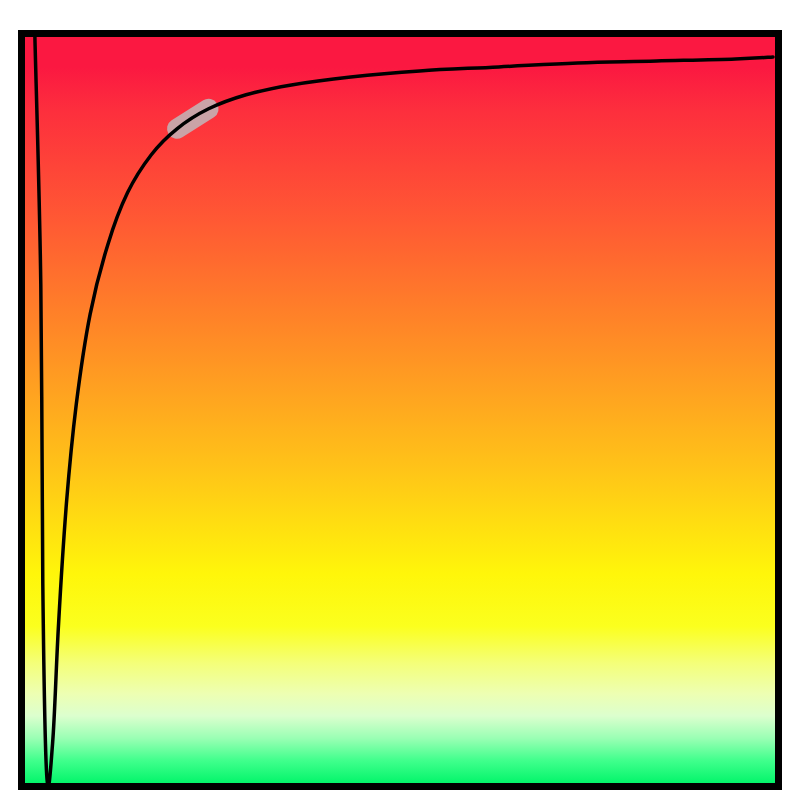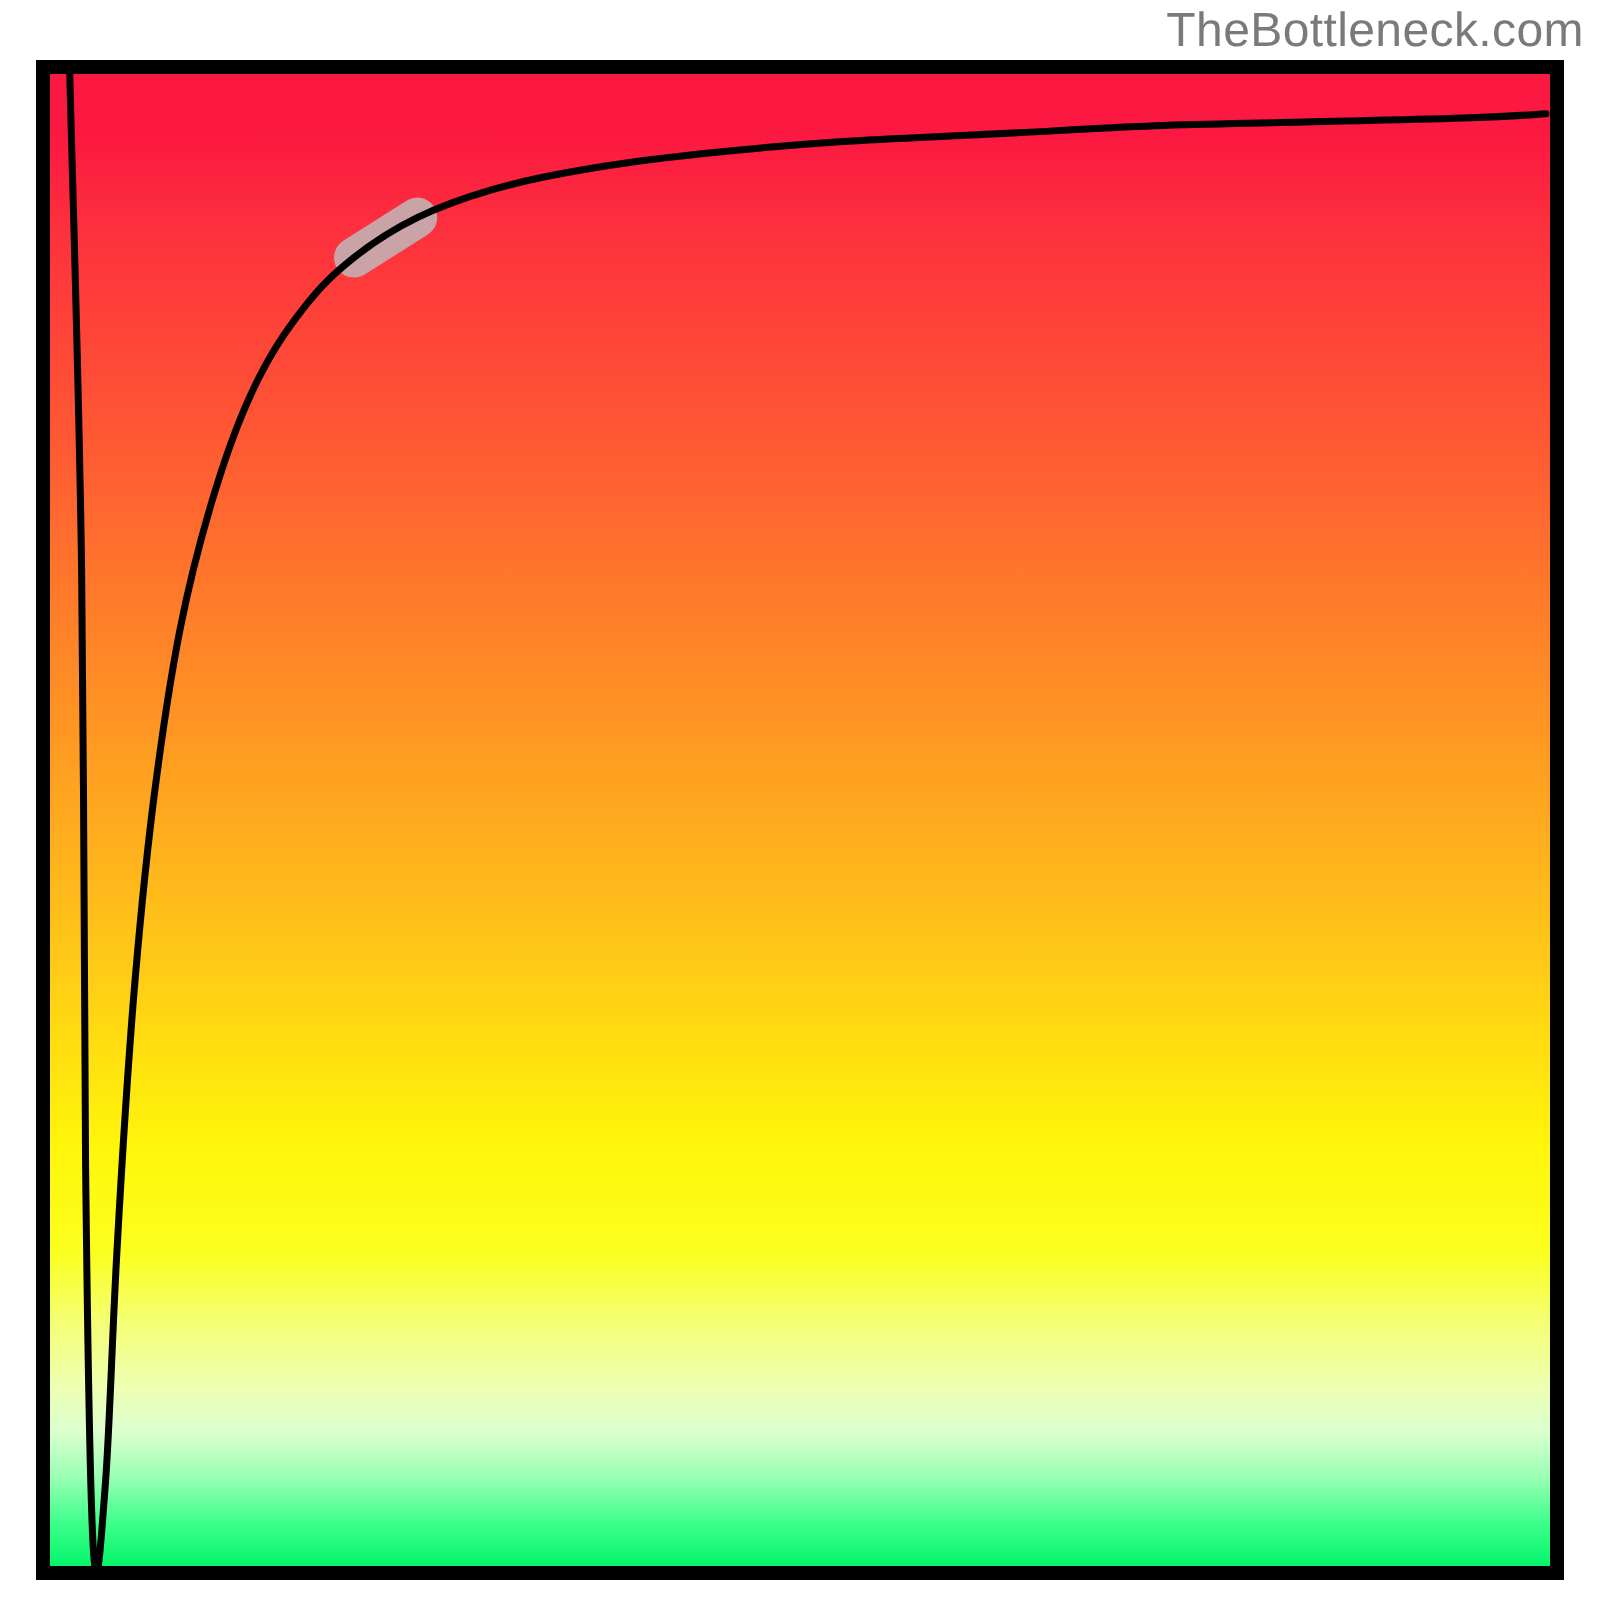--- a/index.html
+++ b/index.html
@@ -62,21 +62,20 @@
     width: 100%;
     height: 100%;
     overflow: visible;
   }
 </style>
 </head>
 <body>
 
 <div class="container">
 
-  <div class="watermark">TheBottleneck.com</div>
 
   <div class="plot-frame">
     <div class="gradient-bg"></div>
 
     <svg class="curve" viewBox="0 0 750 746" preserveAspectRatio="none">
 
       <path d="M 152.0 91.8 C 157.7 88.2, 177.9 75.4, 183.6 71.8" id="hl-path" fill="none" stroke="#caa3a7" stroke-width="20" stroke-linecap="round"></path>
 
       <path d="M 9.9 0.0 C 10.9 44.5, 14.4 149.0, 15.8 247.3 C 17.2 345.7, 16.7 458.2, 17.8 546.5 C 18.8 634.9, 19.9 709.3, 21.7 738.0 C 23.5 766.7, 25.5 733.4, 27.6 706.1 C 29.8 678.8, 31.1 629.5, 33.6 586.4 C 36.0 543.3, 38.3 506.2, 41.4 466.7 C 44.6 427.3, 47.1 401.1, 51.3 367.0 C 55.6 332.9, 59.4 306.0, 65.1 277.3 C 70.8 248.5, 76.1 229.3, 82.9 207.4 C 89.6 185.5, 94.8 171.7, 102.6 155.6 C 110.4 139.4, 117.4 129.2, 126.3 117.7 C 135.2 106.2, 141.7 100.0, 152.0 91.8 C 162.3 83.5, 171.1 77.9, 183.6 71.8 C 196.0 65.7, 206.1 62.2, 221.1 57.8 C 236.0 53.5, 247.6 51.1, 266.4 47.9 C 285.3 44.6, 302.6 42.4, 325.7 39.9 C 348.8 37.4, 368.1 35.7, 394.7 33.9 C 421.4 32.1, 445.3 31.4, 473.7 29.9 C 502.1 28.5, 524.2 27.0, 552.6 25.9 C 581.1 24.9, 603.2 24.7, 631.6 23.9 C 660.0 23.2, 689.6 22.7, 710.5 21.9 C 731.5 21.2, 741.3 20.3, 748.0 19.9" id="main-path" fill="none" stroke="#000" stroke-width="3.5" stroke-linejoin="round" stroke-linecap="round"></path>
     </svg>

